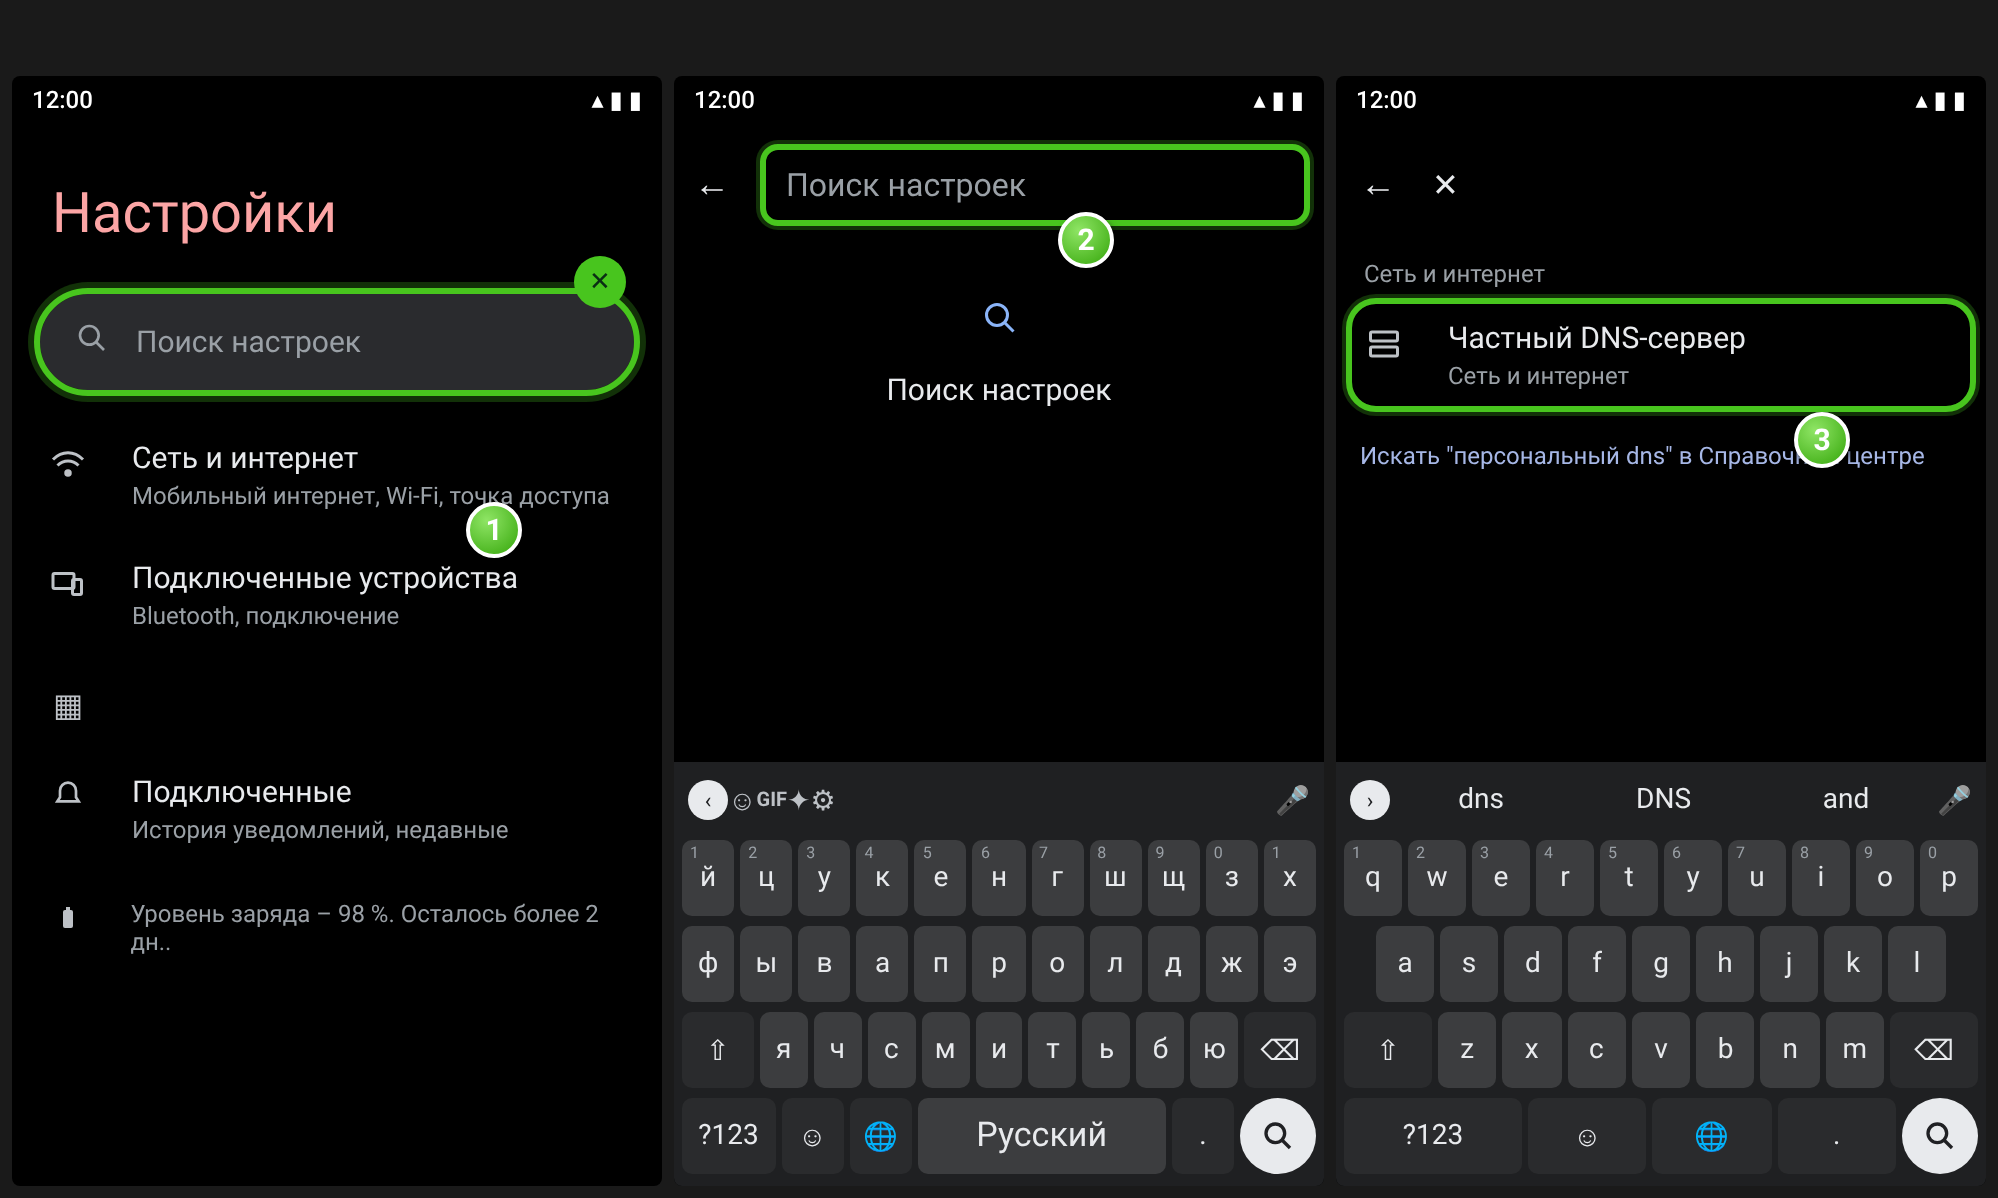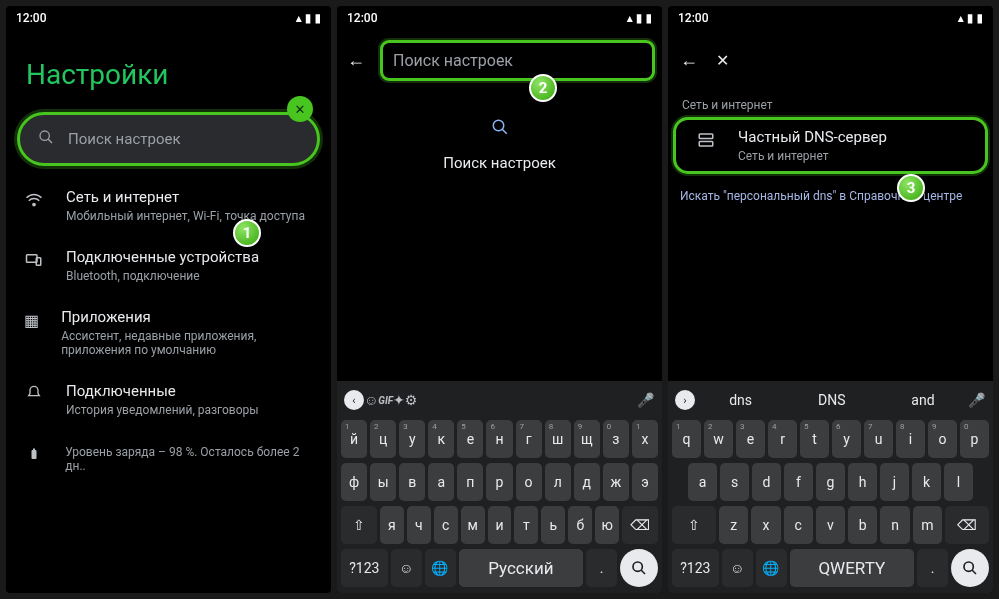--- a/index.html
+++ b/index.html
@@ -13,34 +13,35 @@
     gap: 6px;
   }
   .phone {
     flex: 1;
     background: #000;
     border-radius: 4px;
     display: flex;
     flex-direction: column;
     overflow: hidden;
     position: relative;
+    margin-top: 32px;
   }
   .status-bar {
     height: 24px;
     display: flex;
     align-items: center;
     justify-content: space-between;
     padding: 0 10px;
     color: #fff;
     font-size: 12px;
     font-weight: 500;
   }
   .status-right { display: flex; gap: 4px; align-items: center; }
   .content { flex: 1; display: flex; flex-direction: column; padding: 0 14px; overflow: hidden; }
-  .title { color: #22c55e; font-size: 28px; font-weight: 400; margin: 28px 0 24px 6px; }
+  .title { color: #fca5a5; font-size: 28px; font-weight: 400; margin: 28px 0 24px 6px; }
   .avatar-badge {
     width: 26px; height: 26px; border-radius: 50%;
     background: #48c51e; display: flex; align-items: center;
     justify-content: center; position: absolute; right: 18px; top: 90px;
     color: #0a2e14; font-size: 13px;
   }
   .search-pill {
     background: #2a2b2e;
     border-radius: 28px;
     height: 48px;
@@ -49,21 +50,21 @@
     padding: 0 18px;
     color: #9aa0a6;
     font-size: 15px;
     gap: 14px;
   }
   .search-pill.hl { outline: 3px solid #48c51e; box-shadow: 0 0 0 6px rgba(72,197,30,.25); }
   .setting-row {
     display: flex; align-items: flex-start; gap: 22px;
     margin-top: 25px; padding: 0 4px;
   }
-  .setting-row.hl { outline: 3px solid #48c51e; border-radius:12px; padding:8px 20px; margin-left:-4px; margin-right:-4px; box-shadow: 0 0 0 5px rgba(72,197,30,.25); }
+  .setting-row.hl { outline: 3px solid #48c51e; border-radius:12px; padding:8px 6px; margin-left:-4px; margin-right:-4px; box-shadow: 0 0 0 5px rgba(72,197,30,.25); }
   .setting-icon { width: 20px; color:#bdc1c6; display:flex; align-items:center; justify-content:center; font-size:16px; margin-top:3px;}
   .setting-text .st-title { color:#e8eaed; font-size:15px; font-weight:400; }
   .setting-text .st-sub { color:#9aa0a6; font-size:12px; margin-top:3px; }
   .search-header {
     display:flex; align-items:center; gap:18px; height:48px; margin-top:6px;
     color:#9aa0a6;
   }
   .sh-input {
     flex:1; color:#9aa0a6; font-size:16px; padding:8px 10px; border-radius:6px;
   }
@@ -153,35 +154,31 @@
           </svg>
       </span>
       <div class="setting-text">
         <div class="st-title">Подключенные устройства</div>
         <div class="st-sub">Bluetooth, подключение</div>
       </div>
     </div>
 
     <div class="setting-row">
       <span class="setting-icon">▦</span>
-      <div class="setting-text">
-        <div class="st-title">Приложения</div>
-        <div class="st-sub">Ассистент, недавные приложения, приложения по умолчанию</div>
-      </div>
     </div>
 
     <div class="setting-row">
       <span class="setting-icon">
         <svg width="16" height="16" viewBox="0 0 24 24" fill="none" stroke="#bdc1c6" stroke-width="2">
             <path d="M6 8a6 6 0 0112 0v5l2 3H4l2-3V8z"></path>
           </svg>
       </span>
       <div class="setting-text">
         <div class="st-title">Подключенные</div>
-        <div class="st-sub">История уведомлений, разговоры</div>
+        <div class="st-sub">История уведомлений, недавные</div>
       </div>
     </div>
 
     <div class="setting-row">
       <span class="setting-icon">
         <svg width="12" height="18" viewBox="0 0 24 24" fill="#bdc1c6">
             <rect x="7" y="4" width="10" height="18" rx="2"></rect>
             <rect x="10" y="1" width="4" height="3"></rect>
           </svg>
       </span>
@@ -215,21 +212,21 @@
           </svg>
       </span>
       <div style="color:#e8eaed; font-size:15px;">Поиск настроек</div>
     </div>
   </div>
 
   <div class="kb">
     <div class="kb-sug">
       <span class="chev">‹</span>
       <span>☺</span>
-      <span style="font-size:10px; font-weight:700;font-style:italic;">GIF</span>
+      <span style="font-size:10px; font-weight:700;">GIF</span>
       <span>✦</span>
       <span>⚙</span>
       <span style="flex:1"></span>
       <span>🎤</span>
     </div>
     <div class="kb-row" id="kb2-row1">
         <div class="key">й<sup>1</sup></div>
         <div class="key">ц<sup>2</sup></div>
         <div class="key">у<sup>3</sup></div>
         <div class="key">к<sup>4</sup></div>
@@ -339,21 +336,20 @@
       </div>
     <div class="kb-row">
       <div class="key fn wide">⇧</div>
       <div id="kb3-row3" style="display:contents;"><div class="key">z</div><div class="key">x</div><div class="key">c</div><div class="key">v</div><div class="key">b</div><div class="key">n</div><div class="key">m</div></div>
       <div class="key fn wide">⌫</div>
     </div>
     <div class="kb-row">
       <div class="key fn wide">?123</div>
       <div class="key fn">☺</div>
       <div class="key fn">🌐</div>
-      <div class="key space">QWERTY</div>
       <div class="key fn">.</div>
       <div class="key search">
         <svg width="16" height="16" viewBox="0 0 24 24" fill="none" stroke="#202124" stroke-width="2.5">
             <circle cx="10" cy="10" r="7"></circle>
             <line x1="21" y1="21" x2="15" y2="15"></line>
           </svg>
       </div>
     </div>
   </div>
 </div>

